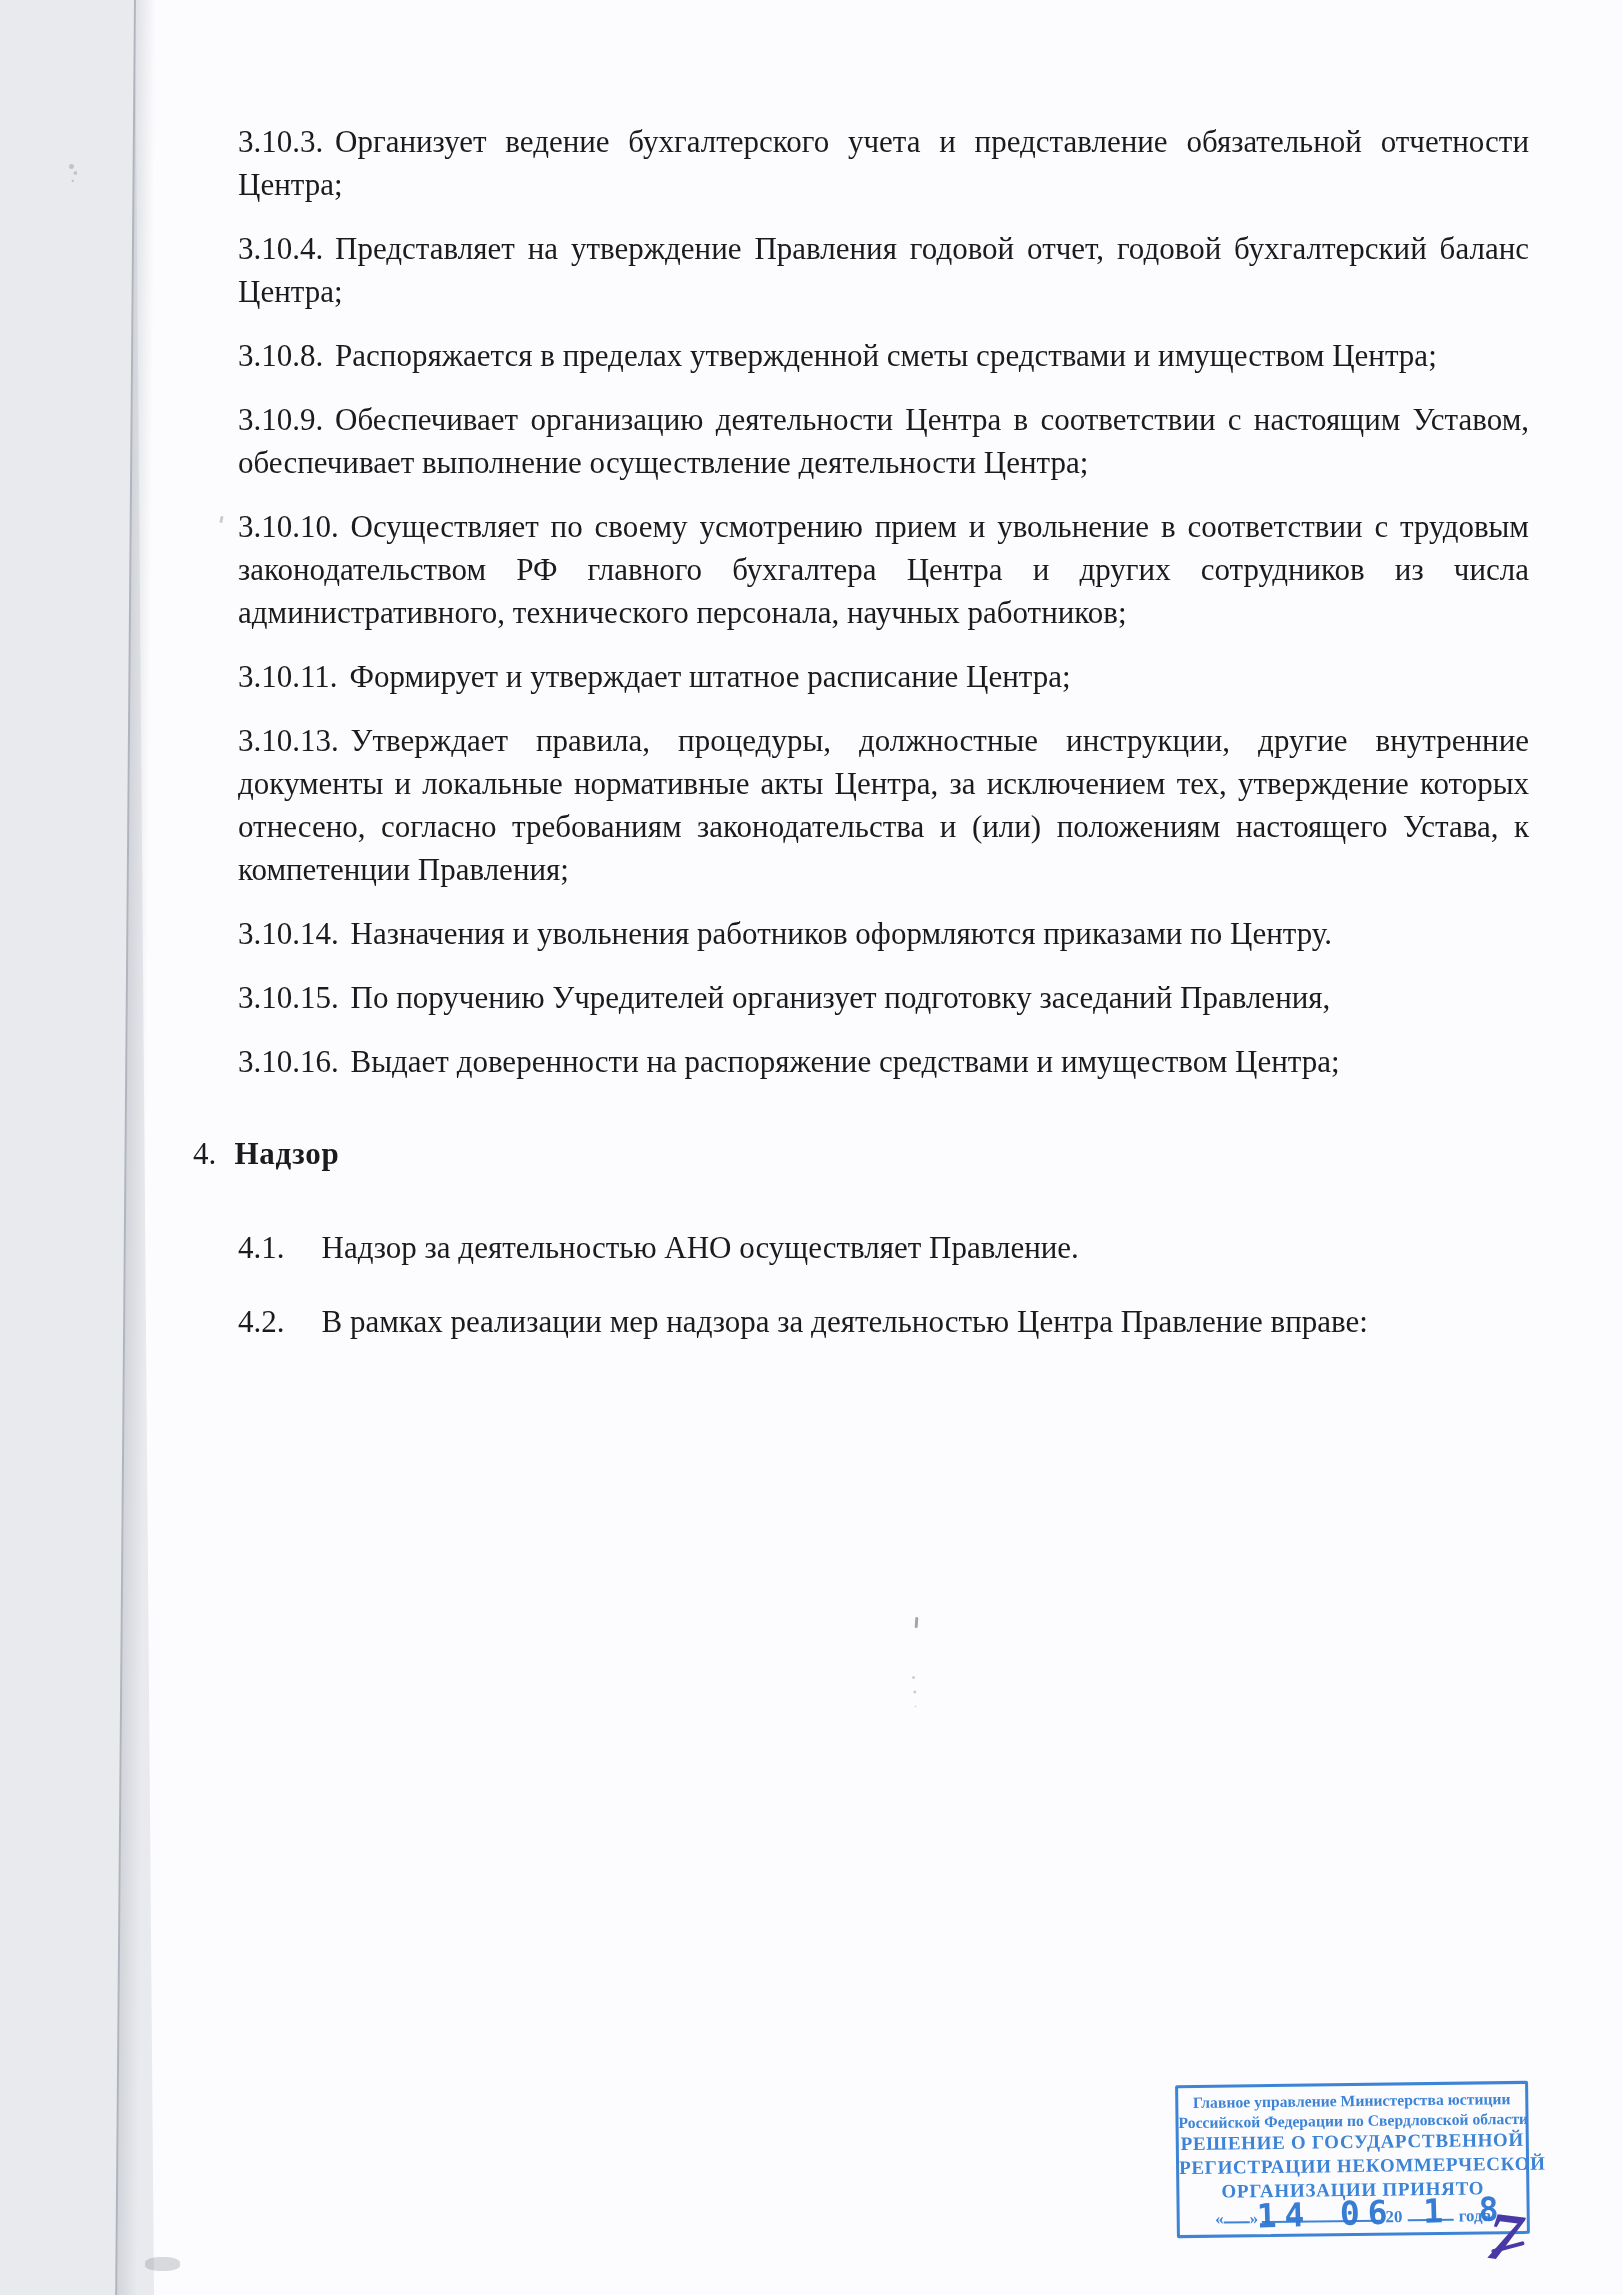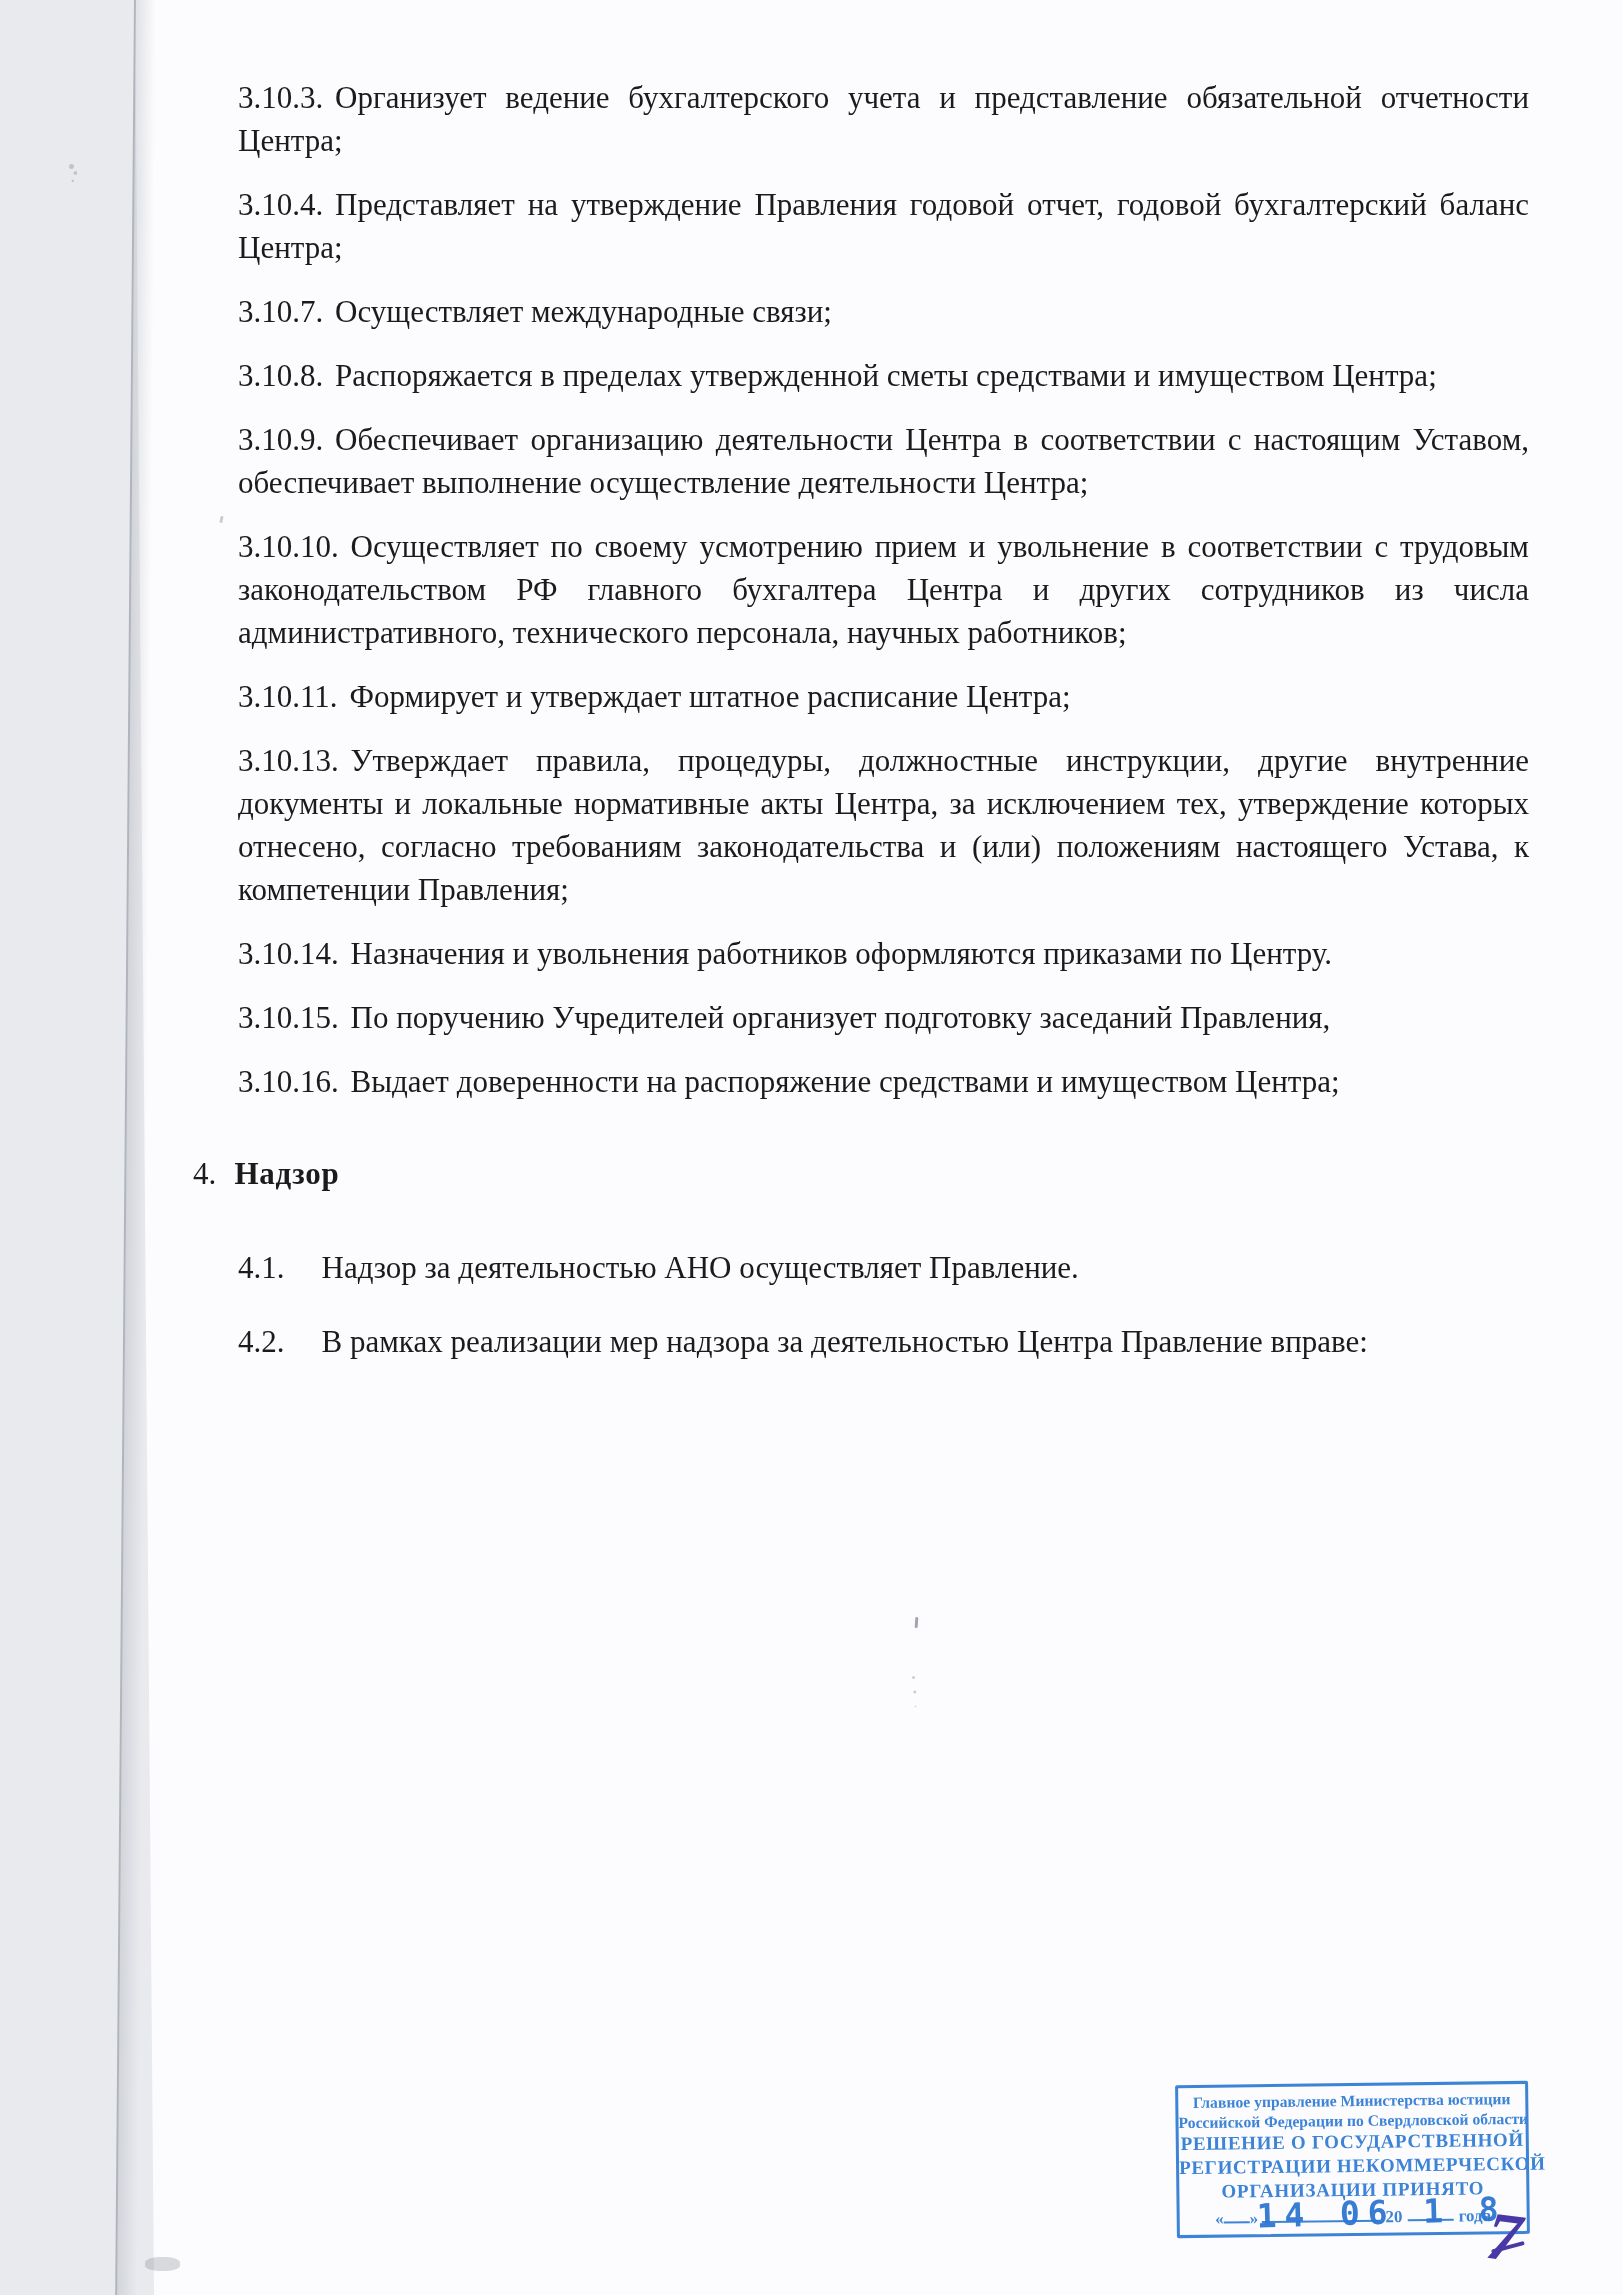--- a/index.html
+++ b/index.html
@@ -19,21 +19,21 @@
     transform-origin:top left;transform:rotate(0.47deg);
   }
   .paper-edge-shade{
     position:absolute;left:136px;top:0;width:19.6px;height:2301px;
     background:linear-gradient(to right,rgba(150,156,168,.28),rgba(150,156,168,0));
     transform-origin:top left;transform:rotate(0.47deg);
   }
   
   .content{
     position:absolute;left:238px;top:0;width:1291px;
-    padding-top:76px;color:#1b1b1b;
+    padding-top:120px;color:#1b1b1b;
     font-size:31px;line-height:43px;
   }
   .para{margin:0 0 21px 0;text-align:justify;text-align-last:left;}
   .pnum{margin-right:11.8px;white-space:nowrap;}
   .heading{margin:49px 0 51px -45px;text-align:left;}
   .heading .hnum{margin-right:18.3px;}
   .heading .htitle{font-weight:bold;letter-spacing:0.7px;}
   .sub{margin-bottom:31px;}
   .sub .pnum{margin-right:37px;margin-top:15px;}
   
@@ -80,21 +80,20 @@
 </head>
 <body>
 
 <div class="paper"></div>
 <div class="paper-edge"></div>
 <div class="paper-edge-shade"></div>
 
 <div class="content">
   <p class="para"><span class="pnum">3.10.3.</span><span>Организует ведение бухгалтерского учета и представление обязательной отчетности Центра;</span></p>
   <p class="para"><span class="pnum">3.10.4.</span><span>Представляет на утверждение Правления годовой отчет, годовой бухгалтерский баланс Центра;</span></p>
-  <p class="para"><span class="pnum">3.10.7.</span><span>Осуществляет международные связи;</span></p>
   <p class="para"><span class="pnum">3.10.8.</span><span>Распоряжается в пределах утвержденной сметы средствами и имуществом Центра;</span></p>
   <p class="para"><span class="pnum">3.10.9.</span><span>Обеспечивает организацию деятельности Центра в соответствии с настоящим Уставом, обеспечивает выполнение осуществление деятельности Центра;</span></p>
   <p class="para"><span class="pnum">3.10.10.</span><span>Осуществляет по своему усмотрению прием и увольнение в соответствии с трудовым законодательством РФ главного бухгалтера Центра и других сотрудников из числа административного, технического персонала, научных работников;</span></p>
   <p class="para"><span class="pnum">3.10.11.</span><span>Формирует и утверждает штатное расписание Центра;</span></p>
   <p class="para"><span class="pnum">3.10.13.</span><span>Утверждает правила, процедуры, должностные инструкции, другие внутренние документы и локальные нормативные акты Центра, за исключением тех, утверждение которых отнесено, согласно требованиям законодательства и (или) положениям настоящего Устава, к компетенции Правления;</span></p>
   <p class="para"><span class="pnum">3.10.14.</span><span>Назначения и увольнения работников оформляются приказами по Центру.</span></p>
   <p class="para"><span class="pnum">3.10.15.</span><span>По поручению Учредителей организует подготовку заседаний Правления,</span></p>
   <p class="para"><span class="pnum">3.10.16.</span><span>Выдает доверенности на распоряжение средствами и имуществом Центра;</span></p>
 
   <div class="heading"><span class="hnum">4.</span><span class="htitle">Надзор</span></div>

